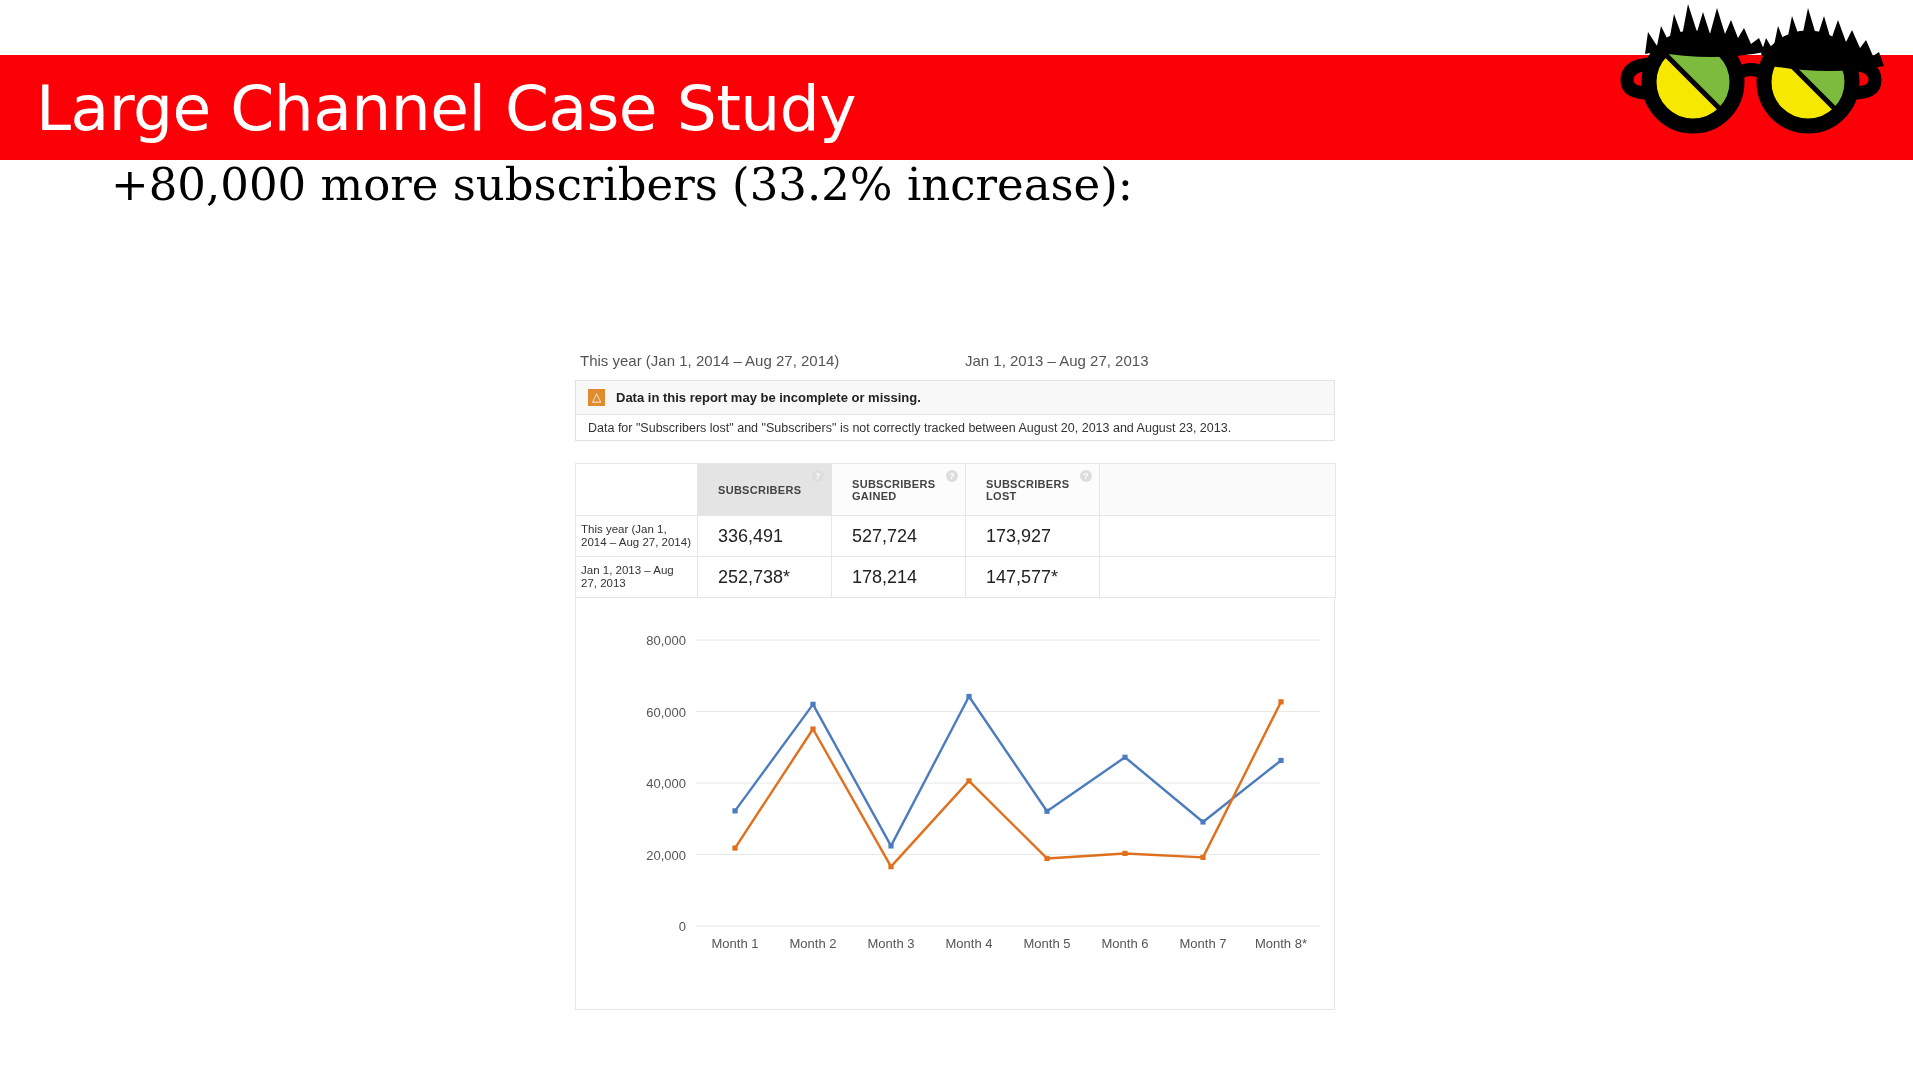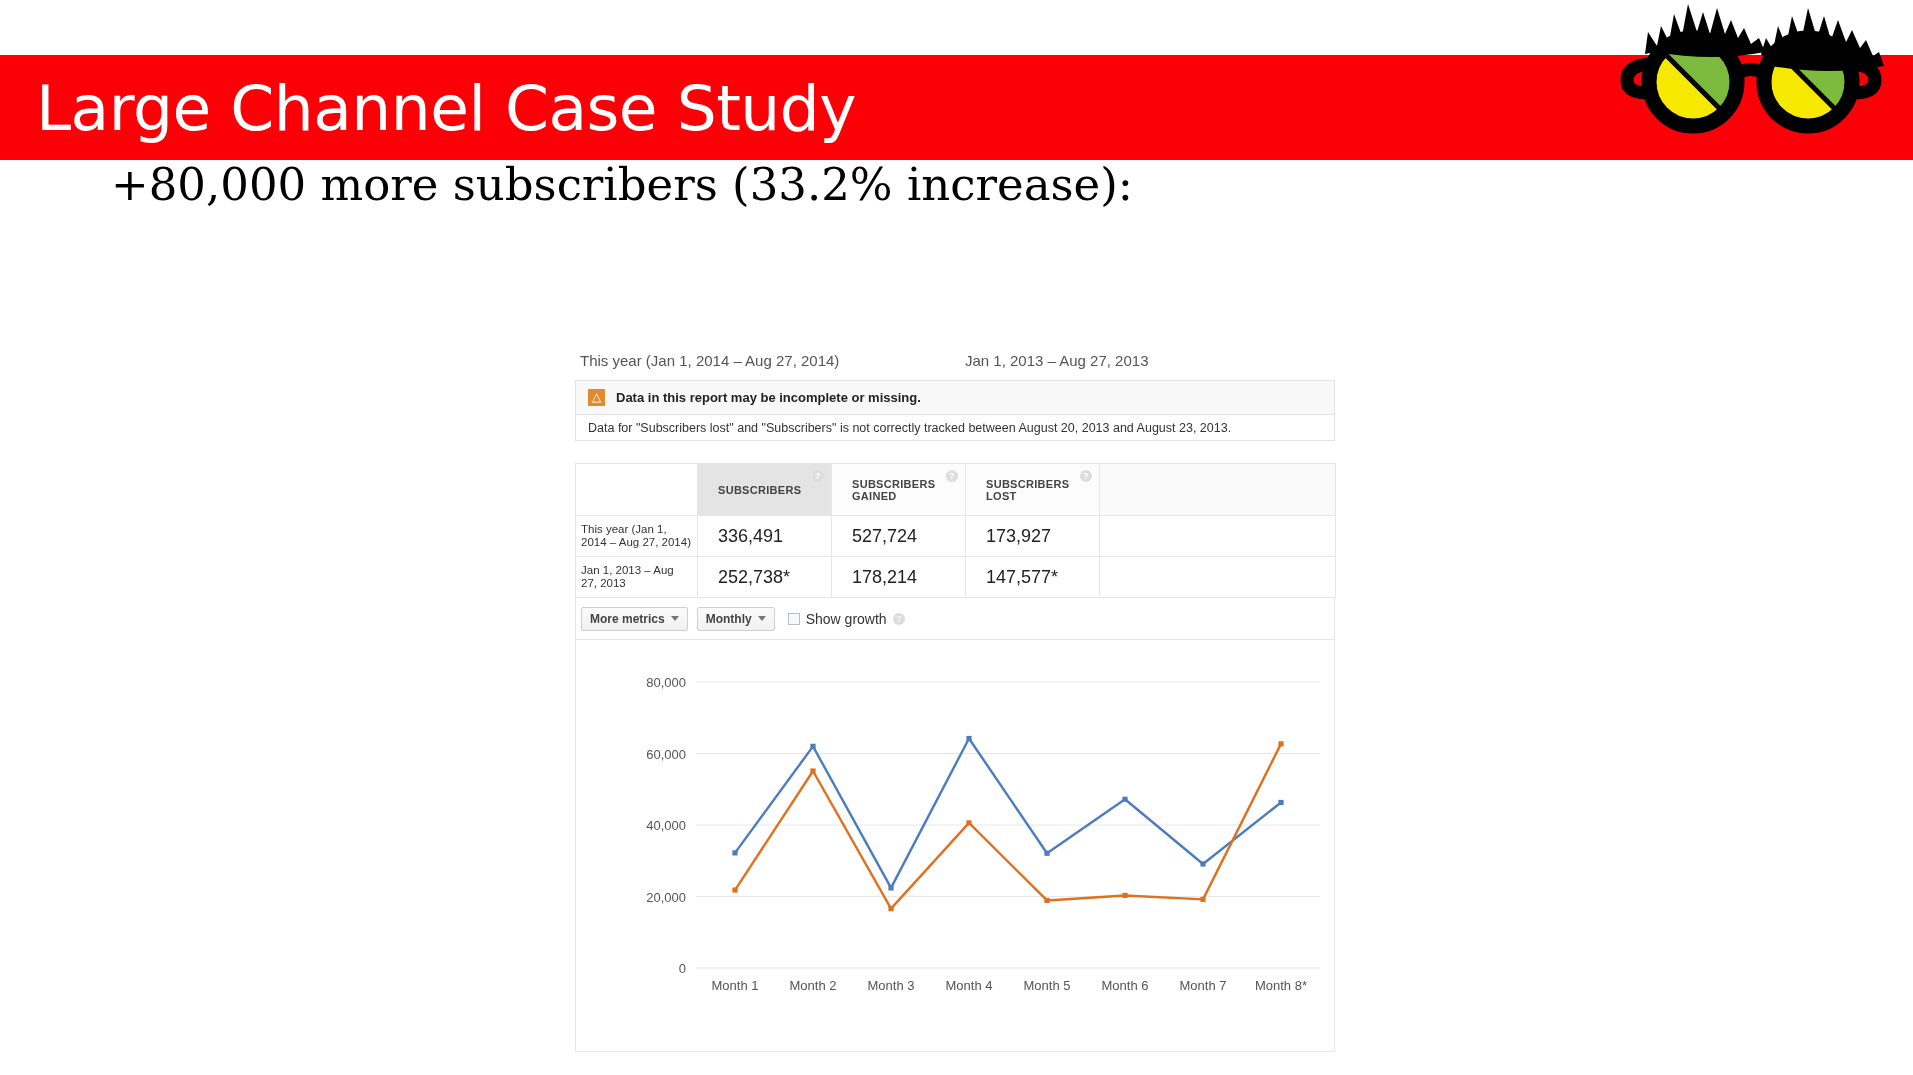--- a/index.html
+++ b/index.html
@@ -301,35 +301,20 @@
       <tr>
         <td class="rowhead">Jan 1, 2013 – Aug 27, 2013</td>
         <td class="num">252,738*</td>
         <td class="num">178,214</td>
         <td class="num">147,577*</td>
         <td class="fillercell"></td>
       </tr>
     </tbody>
   </table>
 
-  <div id="controls-row">
-    <div class="ctl-btn">
-      <span>More metrics</span>
-      <span class="caret"></span>
-    </div>
-    <div class="ctl-btn">
-      <span>Monthly</span>
-      <span class="caret"></span>
-    </div>
-    <div id="show-growth-wrap">
-      <span id="show-growth-box"></span>
-      <span id="show-growth-label">Show growth</span>
-      <span class="help-badge" style="position:static;display:inline-block">?</span>
-    </div>
-  </div>
 
   <div id="chart-card">
     <svg id="chart-svg" width="758" height="380" xmlns="http://www.w3.org/2000/svg">
         <line x1="120" y1="300" x2="744" y2="300" stroke="#e8e8e8" stroke-width="1"></line>
         <text x="110" y="305" text-anchor="end" font-family="&quot;Liberation Sans&quot;, sans-serif" font-size="13" fill="#555555">0</text>
         <line x1="120" y1="228.5" x2="744" y2="228.5" stroke="#e8e8e8" stroke-width="1"></line>
         <text x="110" y="233.5" text-anchor="end" font-family="&quot;Liberation Sans&quot;, sans-serif" font-size="13" fill="#555555">20,000</text>
         <line x1="120" y1="157" x2="744" y2="157" stroke="#e8e8e8" stroke-width="1"></line>
         <text x="110" y="162" text-anchor="end" font-family="&quot;Liberation Sans&quot;, sans-serif" font-size="13" fill="#555555">40,000</text>
         <line x1="120" y1="85.5" x2="744" y2="85.5" stroke="#e8e8e8" stroke-width="1"></line>

